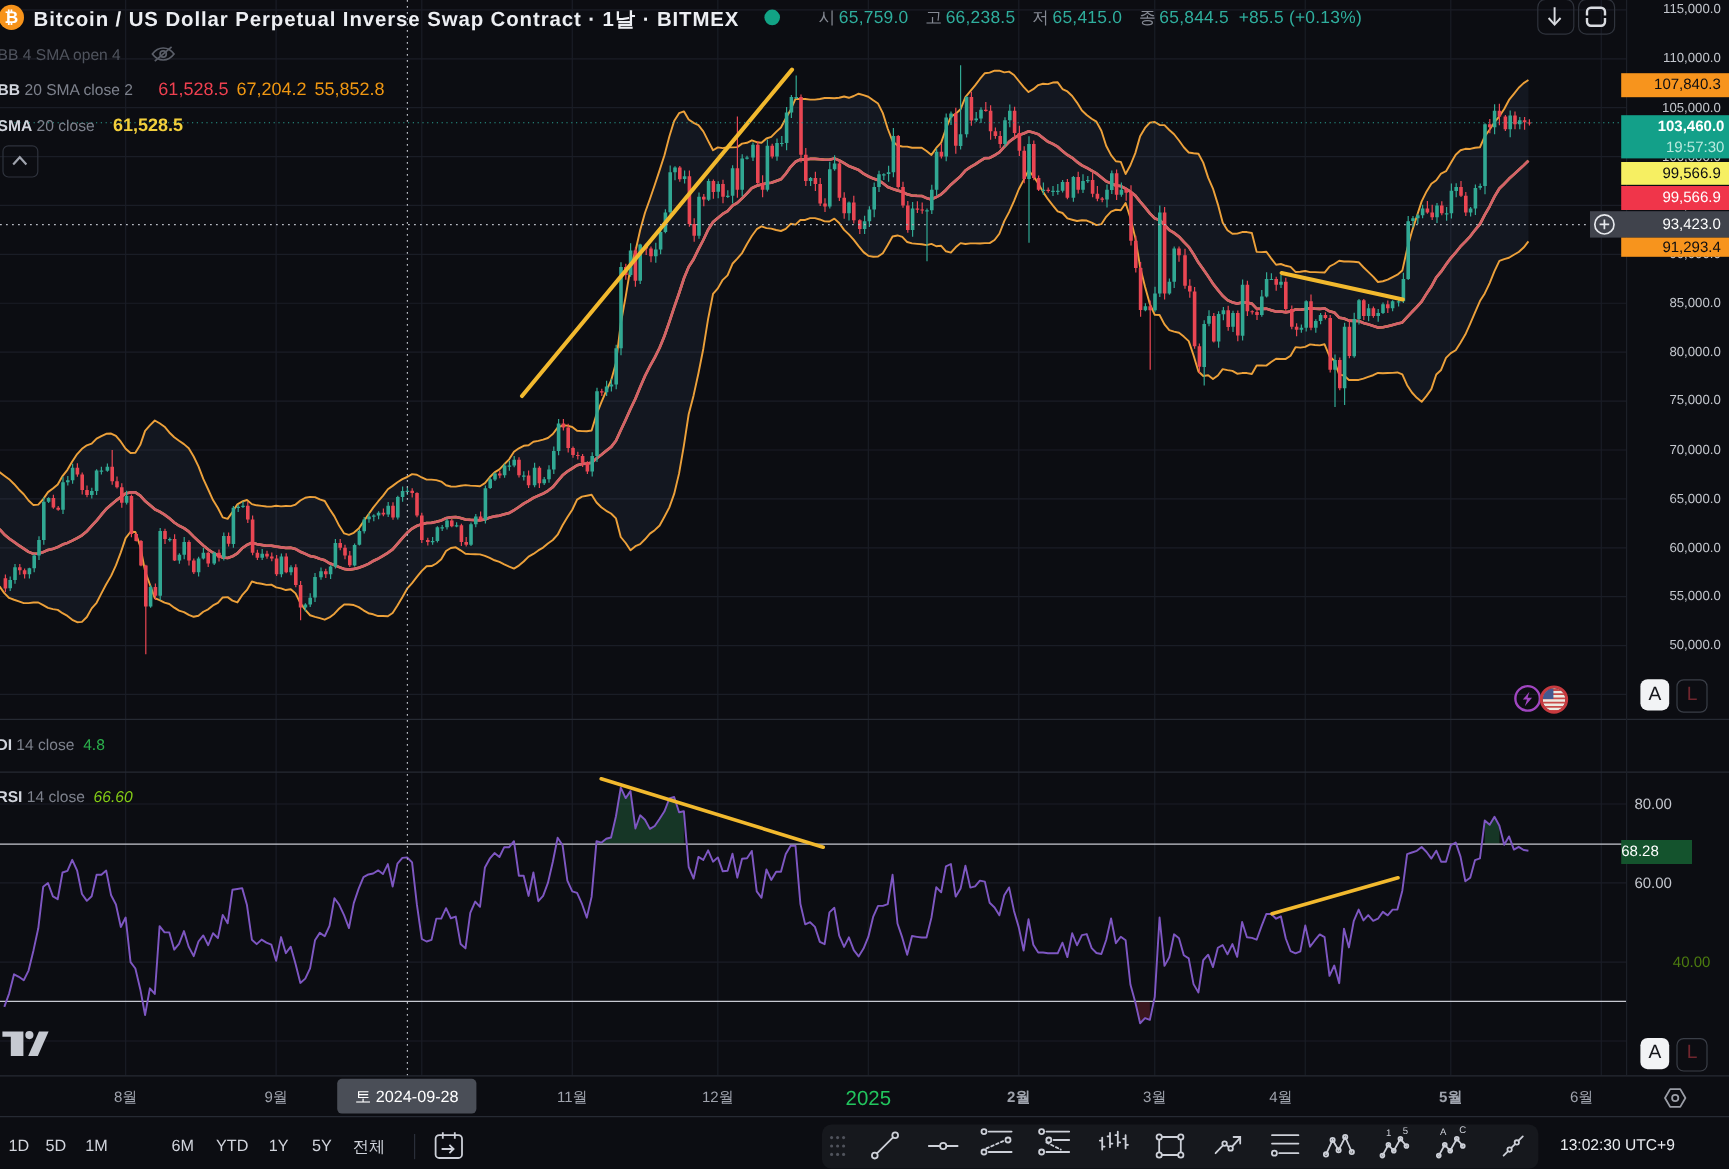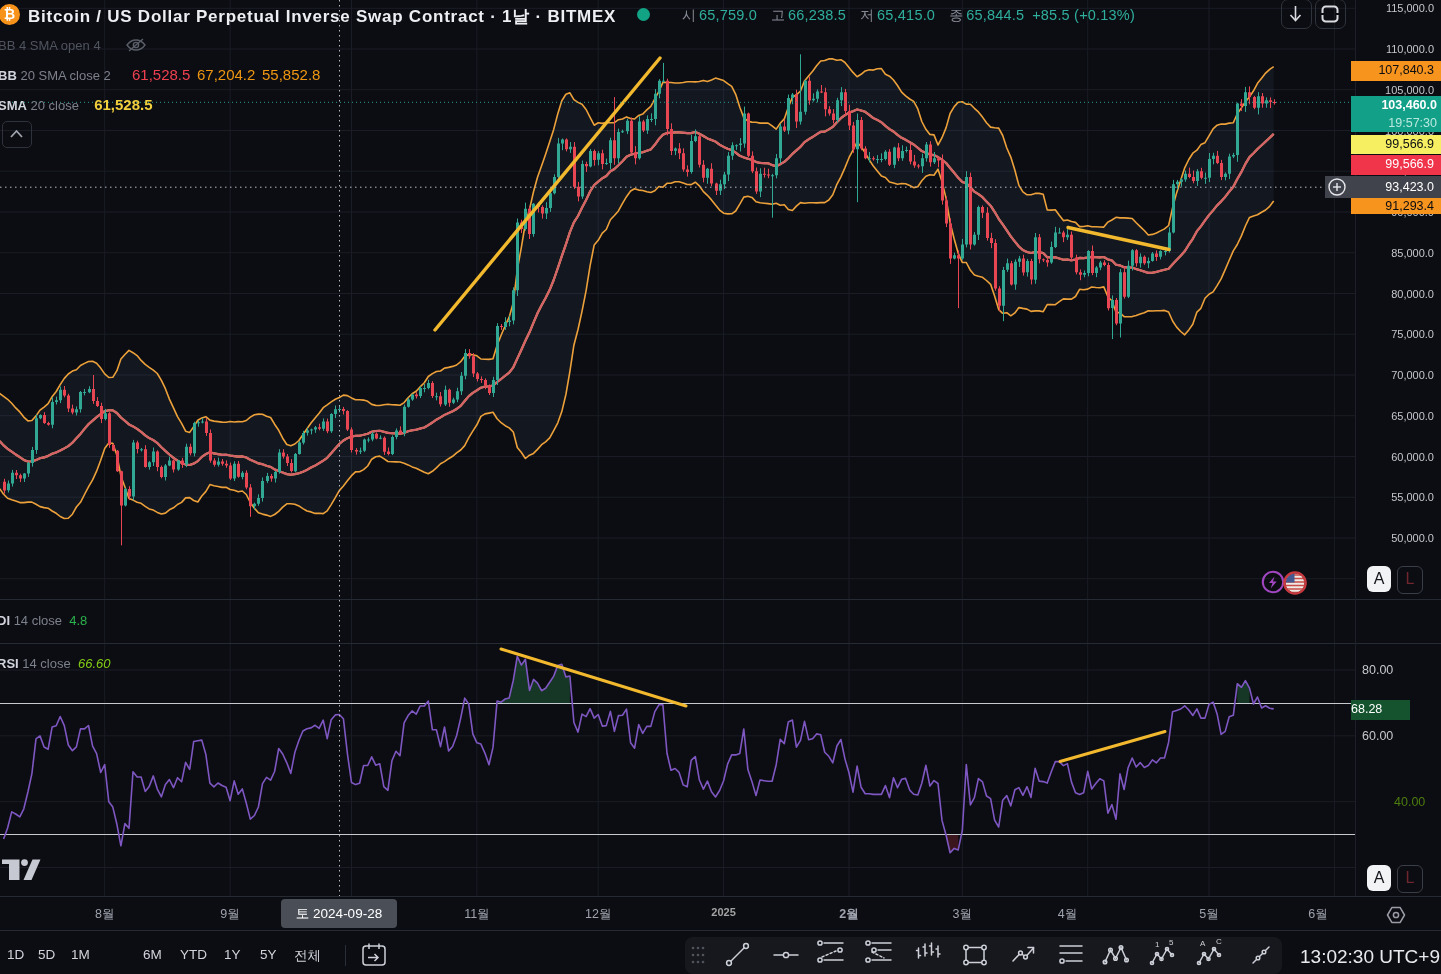--- a/index.html
+++ b/index.html
@@ -153,25 +153,25 @@
 <div style="position:absolute;left:1362px;top:793.7px;color:#4d7c0f;font-size:12.5px;line-height:16px;margin-left:32px;">40.00</div>
 <div style="position:absolute;left:1351px;top:700.0px;width:52px;height:19.5px;background:#14532d;color:#fff;font-size:12.5px;line-height:19.5px;text-align:left;padding-right:7px;">68.28</div>
 <div style="position:absolute;left:1367px;top:566px;width:24px;height:26px;background:#f2f3f5;border-radius:6px;color:#14151a;font-size:16px;line-height:26px;text-align:center;">A</div>
 <div style="position:absolute;left:1397px;top:566px;width:24px;height:26px;border:1px solid #3a3e47;border-radius:6px;color:#70262e;font-size:16px;line-height:24px;text-align:center;">L</div>
 <div style="position:absolute;left:1367px;top:865px;width:24px;height:26px;background:#f2f3f5;border-radius:6px;color:#14151a;font-size:16px;line-height:26px;text-align:center;">A</div>
 <div style="position:absolute;left:1397px;top:865px;width:24px;height:26px;border:1px solid #3a3e47;border-radius:6px;color:#70262e;font-size:16px;line-height:24px;text-align:center;">L</div>
 <div style="position:absolute;left:104.7px;top:906px;width:60px;margin-left:-30px;text-align:center;color:#9fa3ad;font-weight:normal;font-size:12.5px;">8월</div>
 <div style="position:absolute;left:230.1px;top:906px;width:60px;margin-left:-30px;text-align:center;color:#9fa3ad;font-weight:normal;font-size:12.5px;">9월</div>
 <div style="position:absolute;left:476.9px;top:906px;width:60px;margin-left:-30px;text-align:center;color:#9fa3ad;font-weight:normal;font-size:12.5px;">11월</div>
 <div style="position:absolute;left:598.2px;top:906px;width:60px;margin-left:-30px;text-align:center;color:#9fa3ad;font-weight:normal;font-size:12.5px;">12월</div>
-<div style="position:absolute;left:723.6px;top:906px;width:60px;margin-left:-30px;text-align:center;color:#a3a3a3;font-weight:bold;font-size:11px;">2025</div>
+<div style="position:absolute;left:723.6px;top:906px;width:60px;margin-left:-30px;text-align:center;color:#22c55e;font-weight:normal;font-size:17px;">2025</div>
 <div style="position:absolute;left:849.0px;top:906px;width:60px;margin-left:-30px;text-align:center;color:#9fa3ad;font-weight:bold;font-size:12.5px;">2월</div>
 <div style="position:absolute;left:962.3px;top:906px;width:60px;margin-left:-30px;text-align:center;color:#9fa3ad;font-weight:normal;font-size:12.5px;">3월</div>
 <div style="position:absolute;left:1087.7px;top:906px;width:60px;margin-left:-30px;text-align:left;color:#9fa3ad;font-weight:normal;font-size:12.5px;">4월</div>
-<div style="position:absolute;left:1209.0px;top:906px;width:60px;margin-left:-30px;text-align:center;color:#9fa3ad;font-weight:normal;font-size:12.5px;">5월</div>
+<div style="position:absolute;left:1209.0px;top:906px;width:60px;margin-left:-30px;text-align:center;color:#9fa3ad;font-weight:bold;font-size:12.5px;">5월</div>
 <div style="position:absolute;left:1318px;top:906px;width:60px;margin-left:-30px;text-align:center;color:#9fa3ad;font-weight:normal;font-size:12.5px;">6월</div>
 <div style="position:absolute;left:281px;top:899px;width:116px;height:29px;background:#4a4e57;border-radius:4px;color:#fff;font-size:13.5px;line-height:29px;text-align:center;">토 2024-09-28</div>
 
 <div style="position:absolute;left:685px;top:937px;width:597px;height:37px;background:#16181d;border-radius:8px;"></div>
 <svg style="position:absolute;left:0;top:0" width="1441" height="974">
     <g fill="#50535c">
       <circle cx="693" cy="948" r="1.3"></circle>
       <circle cx="693" cy="955" r="1.3"></circle>
       <circle cx="693" cy="962" r="1.3"></circle>
       <circle cx="698" cy="948" r="1.3"></circle>
@@ -277,21 +277,21 @@
     <span style="position:absolute;left:260px;">5Y</span>
 <span style="position:absolute;left:294px;">전체</span>
 </div>
 <div style="position:absolute;left:345px;top:945px;width:1px;height:21px;background:#2a2e39;"></div>
 <svg style="position:absolute;left:360px;top:941px" width="30" height="28">
     <rect x="3" y="5" width="22" height="19" rx="3" fill="none" stroke="#cdd0d8" stroke-width="1.5"></rect>
     <line x1="9" y1="2.5" x2="9" y2="8" stroke="#cdd0d8" stroke-width="1.5"></line>
     <line x1="19" y1="2.5" x2="19" y2="8" stroke="#cdd0d8" stroke-width="1.5"></line>
     <path d="M8 16.5h10m-3.5-3.5l3.5 3.5-3.5 3.5" fill="none" stroke="#cdd0d8" stroke-width="1.5"></path>
   </svg>
-<div style="position:absolute;left:1300px;top:946px;color:#e8eaee;font-size:19px;">13:02:30 UTC+9</div>
+<div style="position:absolute;left:1300px;top:946px;color:#e8eaee;font-size:13px;">13:02:30 UTC+9</div>
 
 <svg style="position:absolute;left:1258px;top:567px" width="52" height="32">
 <circle cx="15" cy="15" r="10.2" fill="none" stroke="#a046c0" stroke-width="2"></circle>
 <path d="M16.5 9.5l-5.5 6.5h3.5l-1.8 5.5 6-7h-3.7z" fill="#a046c0"></path>
 <clipPath id="fc">
       <circle cx="37" cy="16" r="9.5"></circle>
     </clipPath>
 <g clip-path="url(#fc)">
       <rect x="26" y="6" width="22" height="20" fill="#eceae2"></rect>
 <g stroke="#c94a49" stroke-width="1.5">

